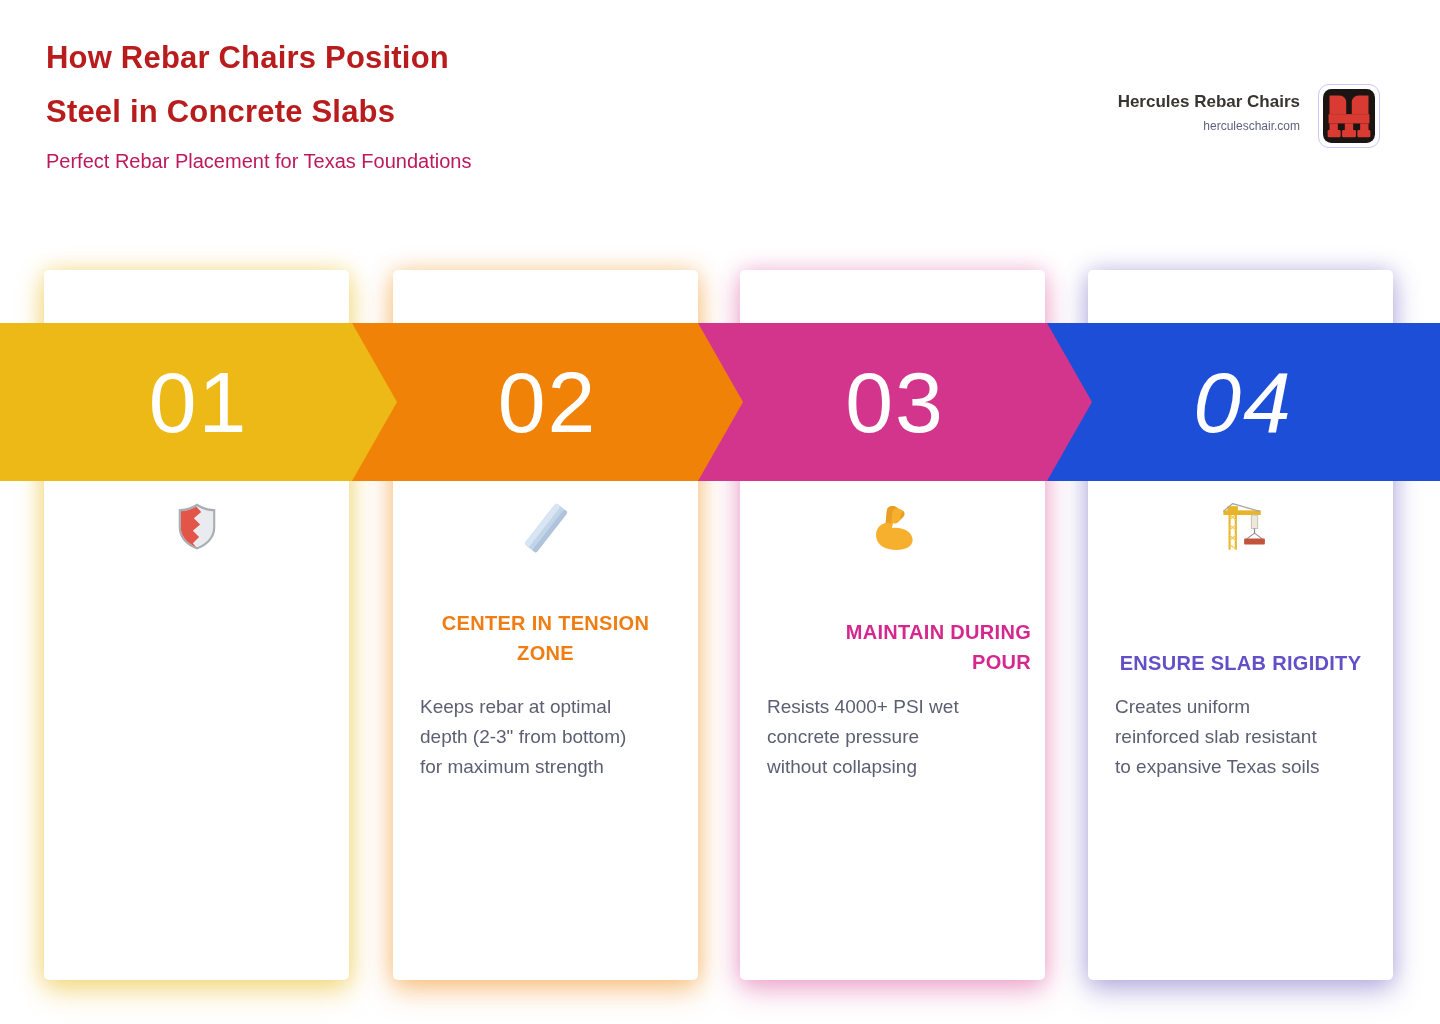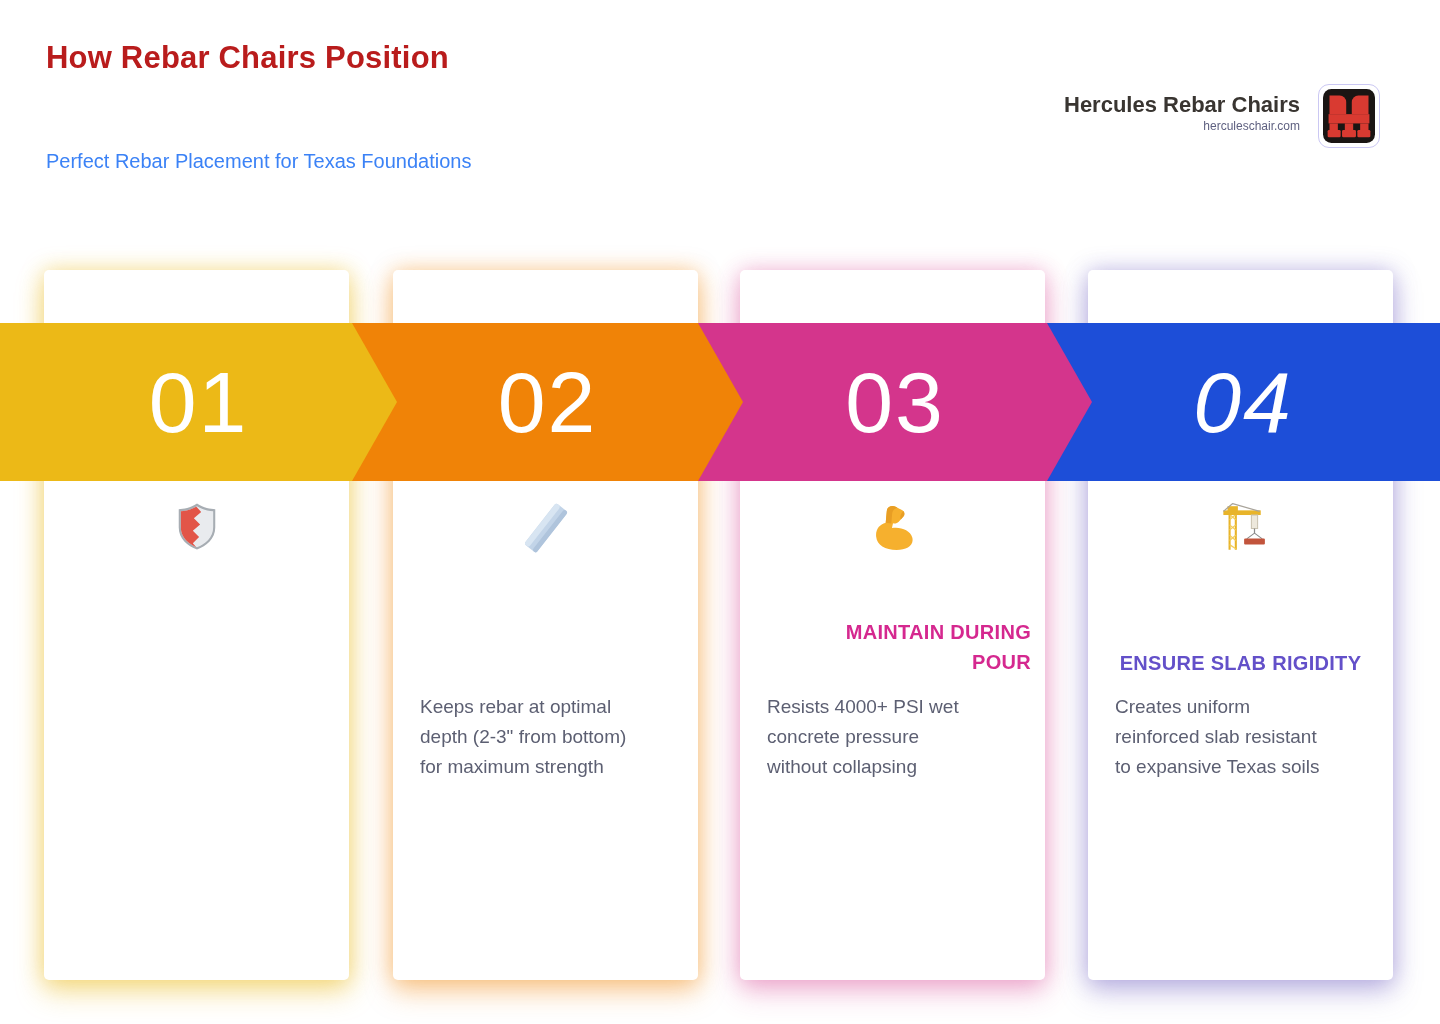--- a/index.html
+++ b/index.html
@@ -2,23 +2,23 @@
 <html><head>
 <meta charset="utf-8">
 <style>
   html,body{margin:0;padding:0;background:#fff;}
   .page{position:relative;width:1440px;height:1024px;background:#ffffff;overflow:hidden;
         font-family:"Liberation Sans","DejaVu Sans",sans-serif;}
   
   .title-line{position:absolute;left:46px;font-size:31px;font-weight:700;color:#b91c1c;letter-spacing:.2px;}
   .title-1{top:40px;}
   .title-2{top:94px;}
-  .subtitle{position:absolute;left:46px;top:150px;font-size:20px;font-weight:400;color:#3b82f6;}
+  .subtitle{position:absolute;left:46px;top:150px;font-size:20px;font-weight:400;color:#be185d;}
   
-  .brand-name{position:absolute;right:140px;top:92px;font-size:22px;font-weight:700;color:#393531;white-space:nowrap;}
+  .brand-name{position:absolute;right:140px;top:92px;font-size:17px;font-weight:700;color:#393531;white-space:nowrap;}
   .brand-site{position:absolute;right:140px;top:119px;font-size:12px;font-weight:400;color:#5F6181;white-space:nowrap;}
   .logo-wrap{position:absolute;left:1318px;top:84px;width:52px;height:54px;background:#fff;
              border:1px solid #CBC8F3;border-radius:11px;padding:4px;}
   .logo-wrap svg{display:block;}
   
   .card-bg{position:absolute;top:270px;height:710px;width:305px;background:#ffffff;border-radius:5px;}
   .p1{left:44px;} .p2{left:393px;} .p3{left:740px;} .p4{left:1088px;}
   
   .band{position:absolute;left:0;top:323px;width:1440px;height:165px;}
   .chev{position:absolute;top:0;height:158px;display:flex;align-items:center;justify-content:center;}
@@ -40,20 +40,21 @@
   .card-content.c4 .card-title{top:378px;}
   .card-desc{position:absolute;top:422px;left:27px;right:18px;text-align:left;
              font-size:19px;line-height:30px;font-weight:400;color:#5C5F72;white-space:pre-line;}
 </style>
 </head>
 <body>
 
 <div class="page">
 
   <div class="title-line title-1">How Rebar Chairs Position</div>
+  <div class="title-line title-2">Steel in Concrete Slabs</div>
   <div class="subtitle">Perfect Rebar Placement for Texas Foundations</div>
 
   <div class="brand-name">Hercules Rebar Chairs</div>
   <div class="brand-site">herculeschair.com</div>
   <div class="logo-wrap">
     <svg viewBox="0 0 56 58" width="52" height="54">
       <rect x="0" y="0" width="56" height="58" rx="9" fill="#1A1513"></rect>
       <g fill="#D93A31">
         <path d="M7,7 h11 a7,7 0 0 1 7,7 v13 h-18 z"></path>
         <path d="M49,7 h-11 a7,7 0 0 0 -7,7 v13 h18 z"></path>
@@ -136,20 +137,22 @@
         <path d="M18,1.5 L9,9 M18,1.5 L44,9" stroke="#A9A49B" stroke-width="1.2" fill="none"></path>
         <rect x="36" y="12.5" width="6" height="13" fill="#EDE8DC" stroke="#C9C2B0" stroke-width="1"></rect>
         <path d="M39,25.5 v4.5" stroke="#8A8A8A" stroke-width="1.2"></path>
         <path d="M39,30 L31.5,35.5 M39,30 L46.5,35.5" stroke="#8A8A8A" stroke-width="1"></path>
         <rect x="29" y="35" width="20" height="6" rx="1" fill="#C2543C"></rect>
       </svg>
     </span>
   </div>
 
   <div class="card-content p2 c2">
+    <div class="card-title" style="color: rgb(240, 125, 18);">CENTER IN TENSION
+ZONE</div>
     <div class="card-desc">Keeps rebar at optimal
 depth (2-3" from bottom)
 for maximum strength</div>
   </div>
   <div class="card-content p3 c3">
     <div class="card-title" style="color: rgb(213, 40, 143);">MAINTAIN DURING
 POUR</div>
     <div class="card-desc">Resists 4000+ PSI wet
 concrete pressure
 without collapsing</div>

